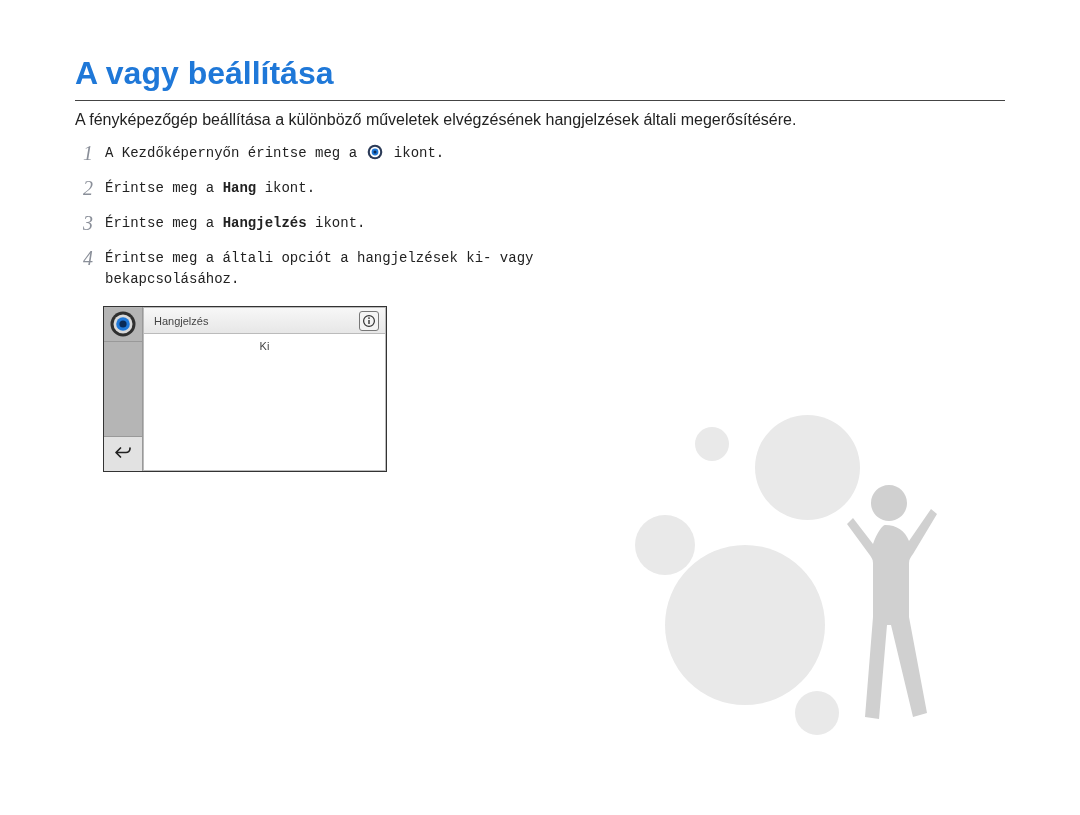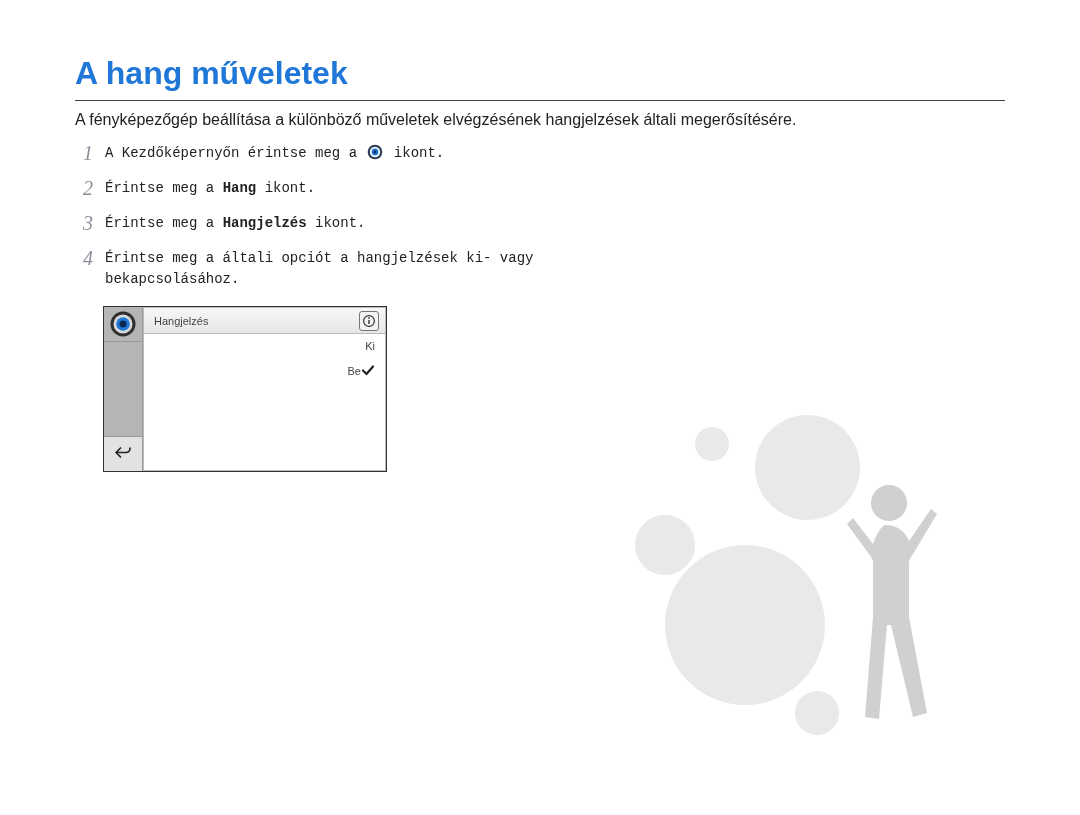--- a/index.html
+++ b/index.html
@@ -122,21 +122,21 @@
     border: 1px solid #777;
     border-radius: 3px;
     background:#f4f4f4;
     display:flex;align-items:center;justify-content:center;
     font-style: italic;
     font-family: Georgia, serif;
     font-size: 12px; color:#333;
   }
   .dev-row {
     height: 24px;
-    display:flex; align-items:center; justify-content:flex-end;
+    display:flex; align-items:center; justify-content:center;
     padding: 0 10px;
     font-size: 11px;
     color: #444;
     border-bottom: 1px solid transparent;
   }
   .dev-fill { flex:1; }
 
   
   .illu {
     position: absolute;
@@ -167,21 +167,21 @@
     text-align: center;
     font-size: 12px;
     color: #555;
   }
 </style>
 </head>
 <body>
 
 <div class="page">
 
-  <h1 class="title">A hang műveletek</h1>
+  <h1 class="title">A vagy beállítása</h1>
   <hr class="rule">
   <p class="subtitle">A fényképezőgép beállítása a különböző műveletek elvégzésének hangjelzések általi megerősítésére.</p>
 
   <div class="steps">
 
     <div class="step">
       <span class="step-num">1</span>
       <span class="step-body">
         <span>A Kezdőképernyőn érintse meg a </span>
         <span class="inline-icon">
@@ -251,28 +251,20 @@
                 <circle cx="6" cy="6" r="5.4" fill="none" stroke="#333" stroke-width="1.2"></circle>
                 <rect x="5.3" y="5" width="1.4" height="4" fill="#333"></rect>
                 <circle cx="6" cy="3.1" r="0.9" fill="#333"></circle>
               </svg>
           </span>
         </div>
         <div class="dev-row">
           <span>Ki</span>
           <span></span>
         </div>
-        <div class="dev-row">
-          <span>Be</span>
-          <span>
-            <svg width="14" height="14" viewBox="0 0 14 14">
-                <path d="M2 7.5 L5.5 11 L12 3.5" fill="none" stroke="#222" stroke-width="2.2" stroke-linecap="round" stroke-linejoin="round"></path>
-              </svg>
-          </span>
-        </div>
         <div class="dev-fill"></div>
       </div>
     </div>
 
   </div>
 
   <div class="illu">
     <div class="circle" style="width:160px;height:160px;left:40px;bottom:40px;"></div>
     <div class="circle" style="width:105px;height:105px;left:130px;top:10px;"></div>
     <div class="circle" style="width:60px;height:60px;left:10px;bottom:170px;"></div>

